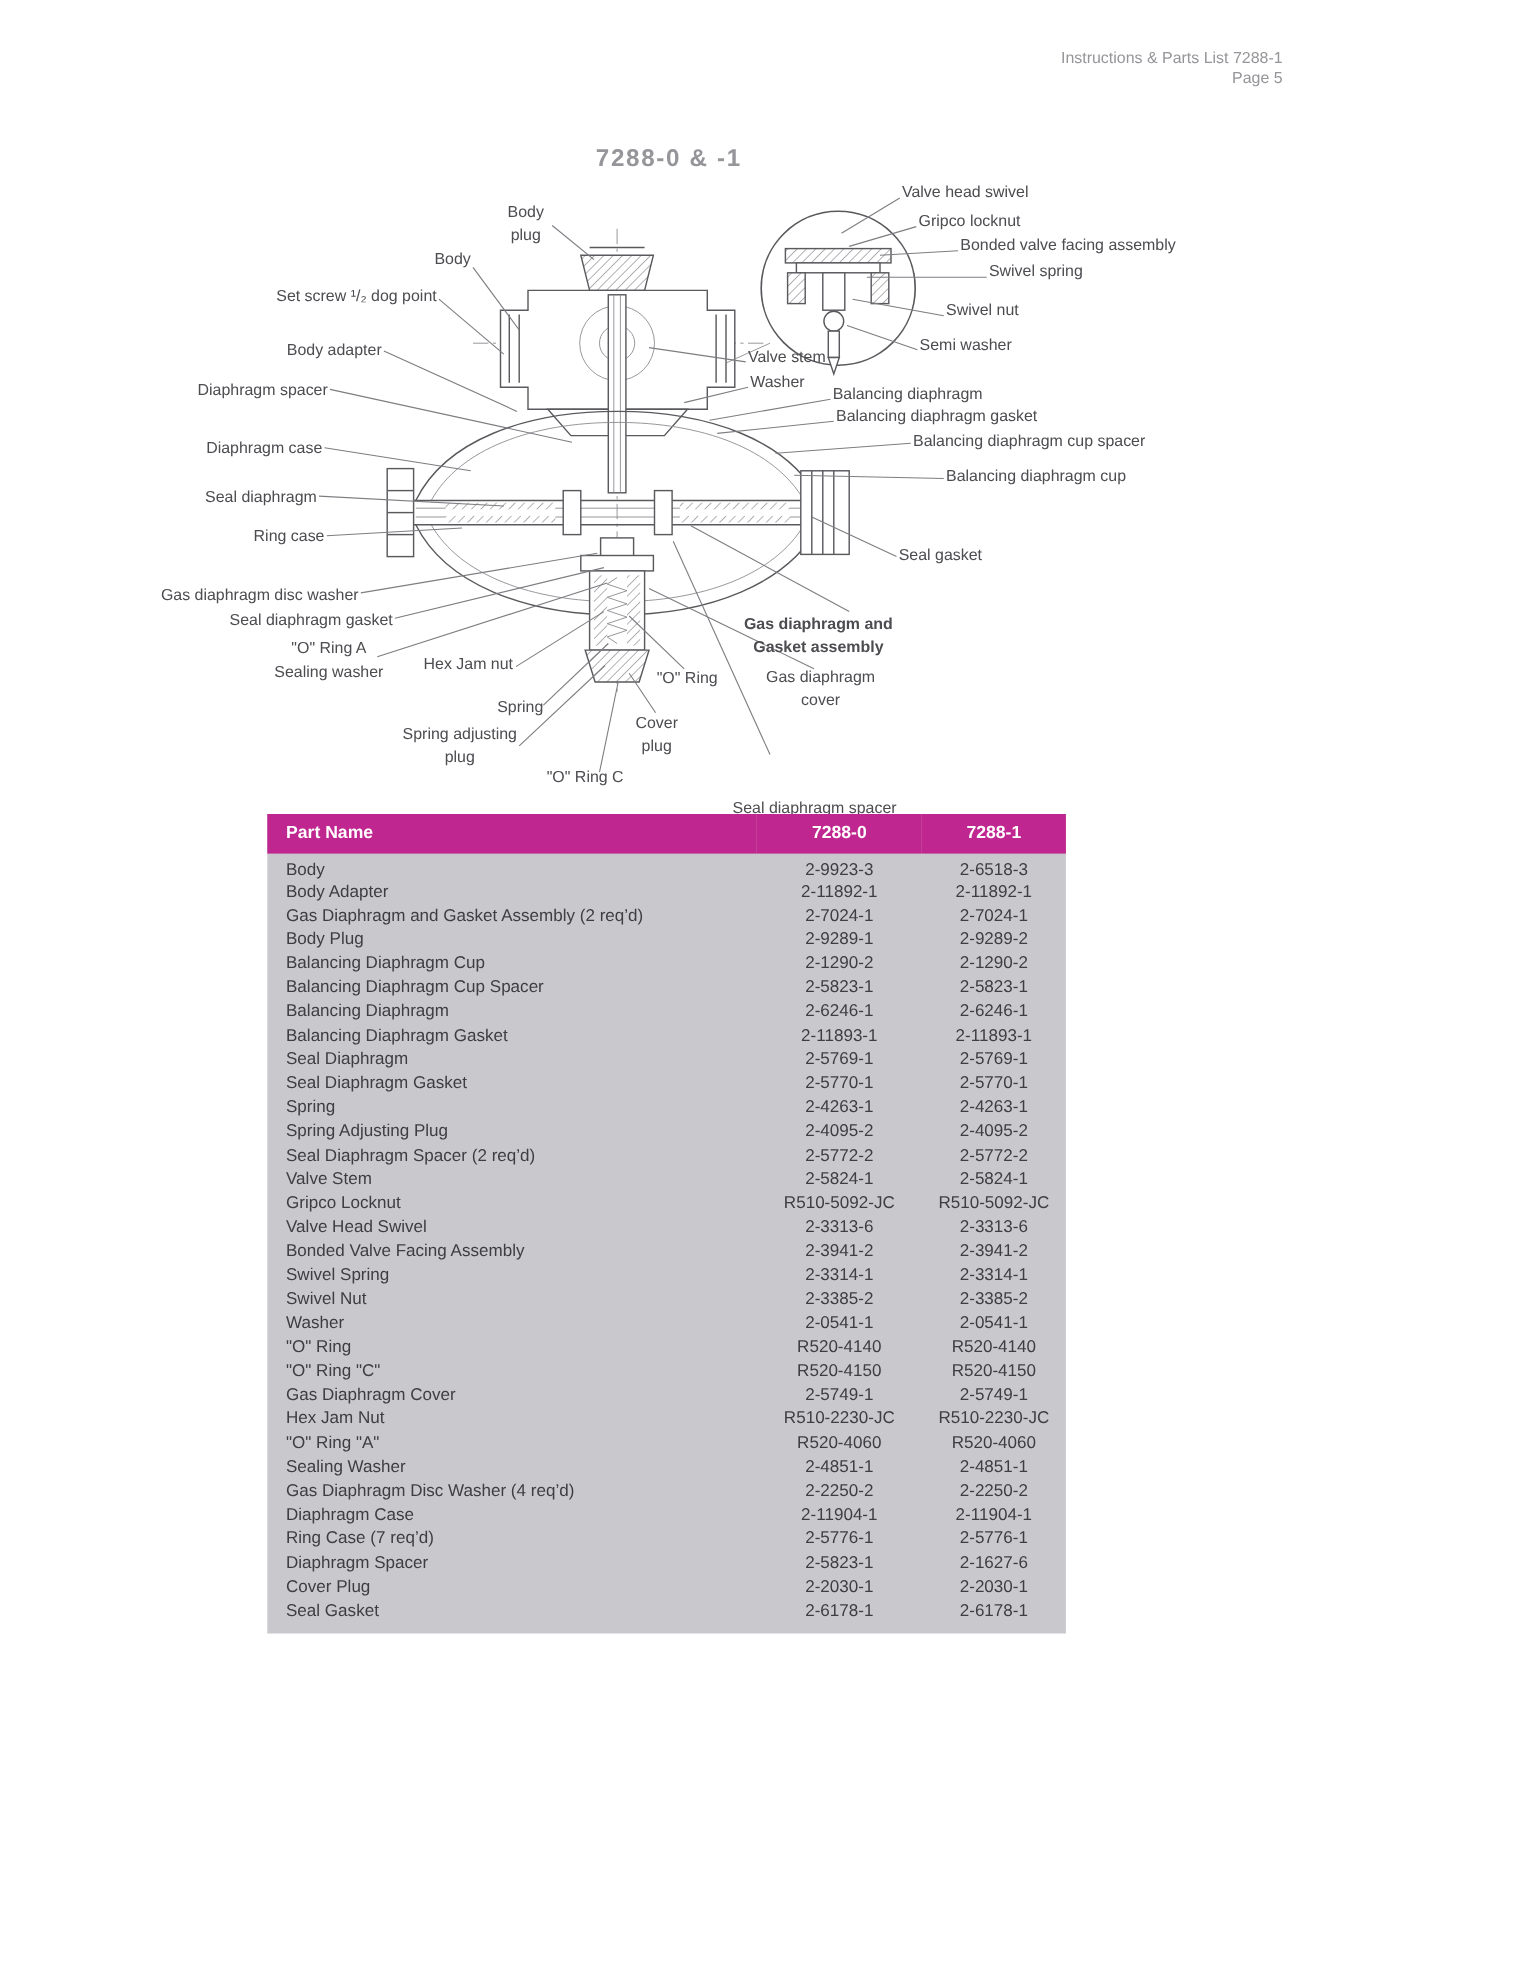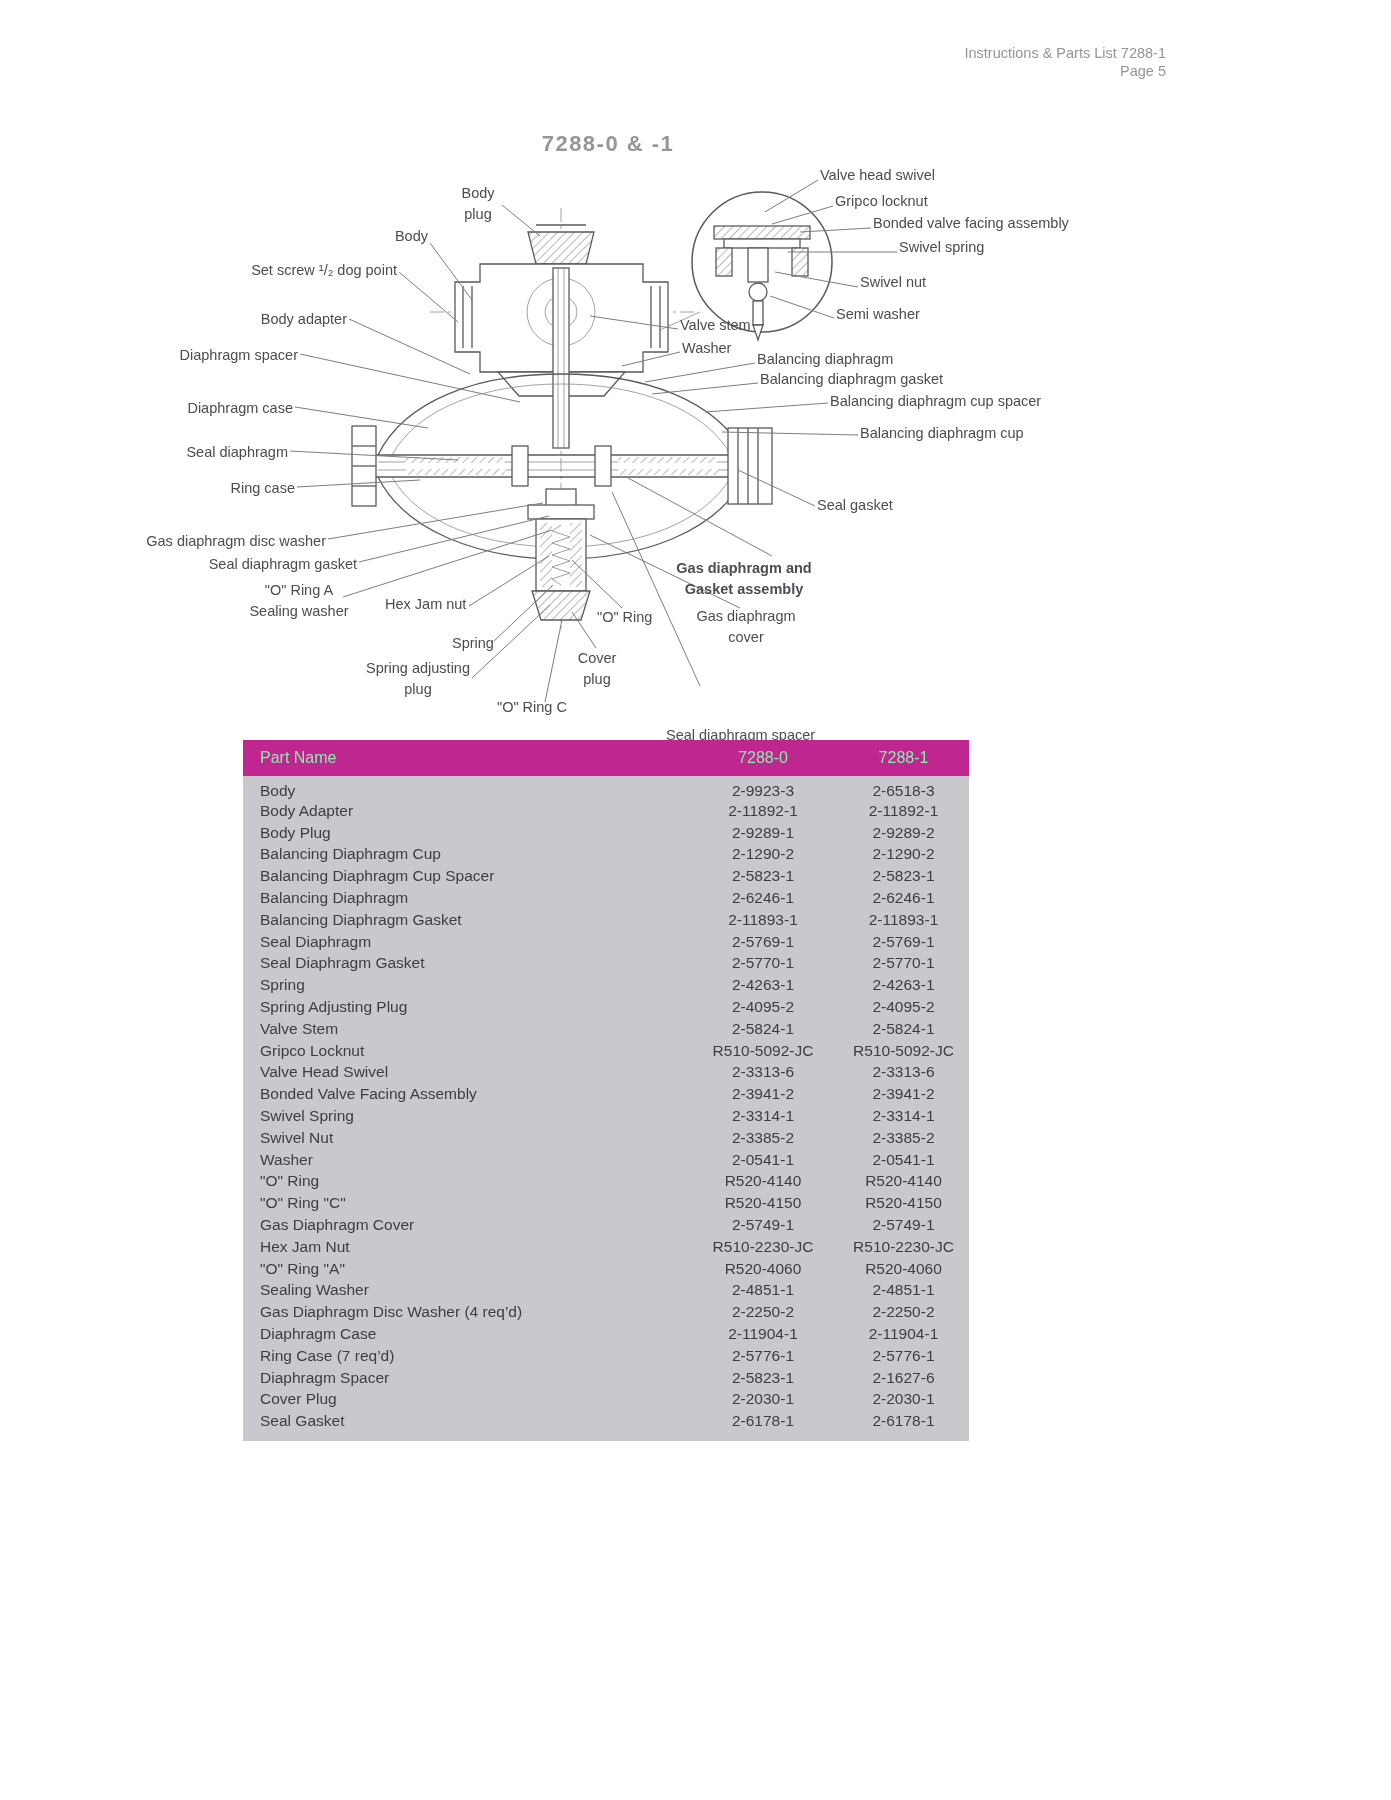--- a/index.html
+++ b/index.html
@@ -19,21 +19,21 @@
   .leaders line { stroke:var(--leader-line); stroke-width:1; }
 
   .lbl { position:absolute; color:var(--label-ink); font-size:14.5px; line-height:21px;
          white-space:pre-line; }
   .lbl.ra { text-align:right; }
   .lbl.ca { text-align:center; }
 
   .parts-wrap { position:absolute; left:243px; top:740px; width:726px;
                 background:var(--table-bg); padding-bottom:9px; }
   .parts-wrap table { border-collapse:collapse; width:100%; table-layout:fixed; }
-  .parts-wrap th { background:var(--accent); color:#86efac; font-size:16px; font-weight:normal;
+  .parts-wrap th { background:var(--accent); color:#ffffff; font-size:16px; font-weight:bold;
                    height:36px; }
   .parts-wrap td { height:21.8px; padding:0; font-size:15.5px; color:var(--ink); }
   .parts-wrap th:first-child, .parts-wrap td:first-child { text-align:left; padding-left:17px; }
   .parts-wrap th:nth-child(2), .parts-wrap td:nth-child(2),
   .parts-wrap th:nth-child(3), .parts-wrap td:nth-child(3) { text-align:center; }
   .parts-wrap tbody tr:first-child td { padding-top:6px; }
 </style>
 </head>
 <body>
 
@@ -229,20 +229,25 @@
             <td>Body</td>
             <td>2-9923-3</td>
             <td>2-6518-3</td>
           </tr>
           <tr>
             <td>Body Adapter</td>
             <td>2-11892-1</td>
             <td>2-11892-1</td>
           </tr>
           <tr>
+            <td>Gas Diaphragm and Gasket Assembly (2 req’d)</td>
+            <td>2-7024-1</td>
+            <td>2-7024-1</td>
+          </tr>
+          <tr>
             <td>Body Plug</td>
             <td>2-9289-1</td>
             <td>2-9289-2</td>
           </tr>
           <tr>
             <td>Balancing Diaphragm Cup</td>
             <td>2-1290-2</td>
             <td>2-1290-2</td>
           </tr>
           <tr>
@@ -274,20 +279,25 @@
             <td>Spring</td>
             <td>2-4263-1</td>
             <td>2-4263-1</td>
           </tr>
           <tr>
             <td>Spring Adjusting Plug</td>
             <td>2-4095-2</td>
             <td>2-4095-2</td>
           </tr>
           <tr>
+            <td>Seal Diaphragm Spacer (2 req’d)</td>
+            <td>2-5772-2</td>
+            <td>2-5772-2</td>
+          </tr>
+          <tr>
             <td>Valve Stem</td>
             <td>2-5824-1</td>
             <td>2-5824-1</td>
           </tr>
           <tr>
             <td>Gripco Locknut</td>
             <td>R510-5092-JC</td>
             <td>R510-5092-JC</td>
           </tr>
           <tr>

